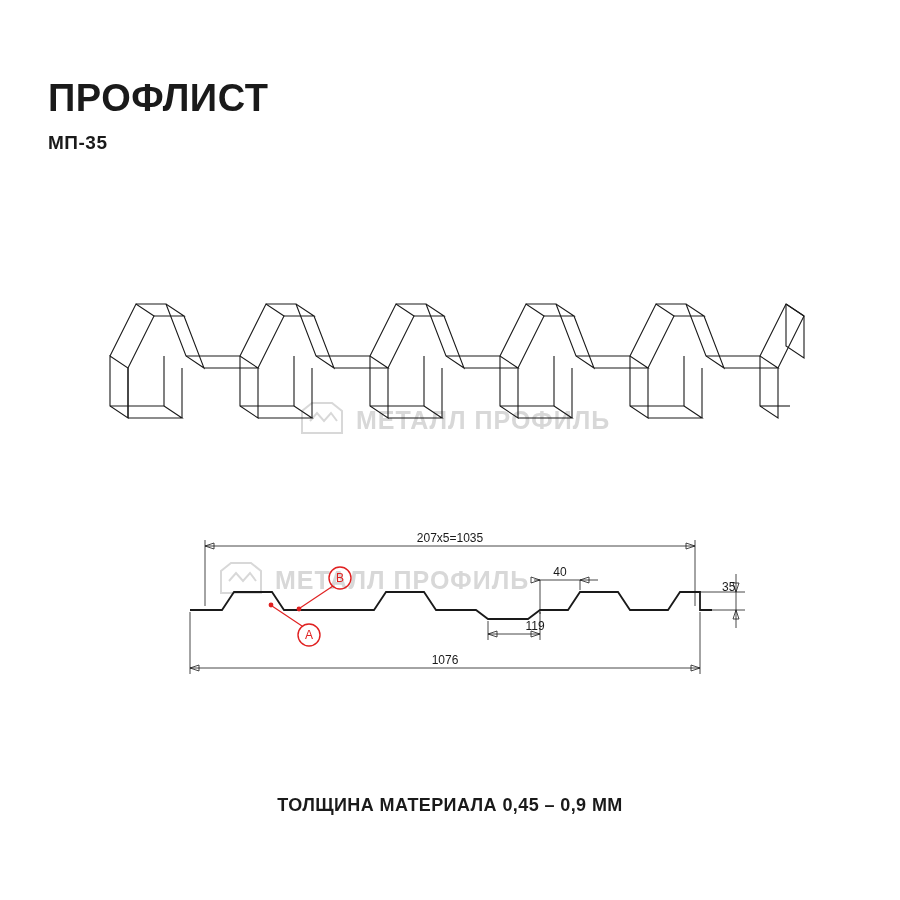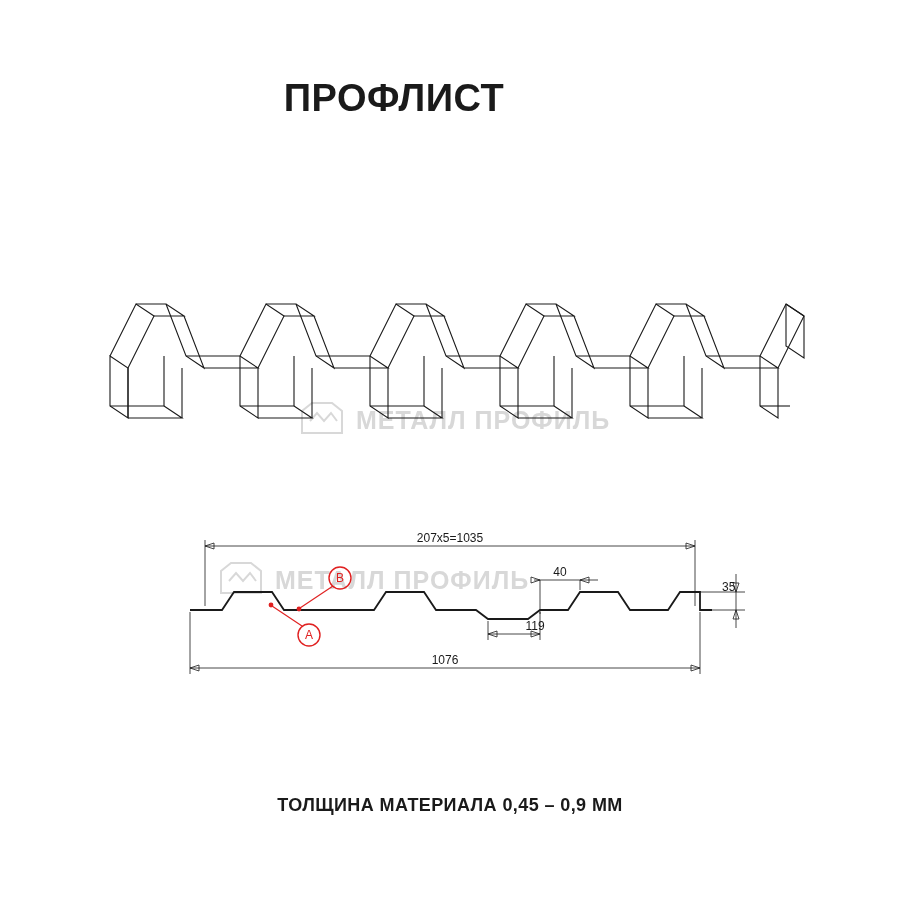--- a/index.html
+++ b/index.html
@@ -19,21 +19,21 @@
     position: absolute;
     inset: 0;
     width: 900px;
     height: 900px;
   }
   .title-block {
     position: absolute;
     top: 78px;
     left: 0;
     width: 788px;
-    text-align: center;
+    padding-left: 48px;
   }
   .title-main {
     font-size: 38px;
     font-weight: bold;
     letter-spacing: 0.5px;
     color: #1a1a1a;
     line-height: 1.1;
   }
   .title-sub {
     margin-top: 12px;
@@ -114,20 +114,21 @@
     letter-spacing: 1px;
   }
 </style>
 </head>
 <body>
 
 <div class="sheet">
 
   <div class="title-block">
     <div class="title-main">ПРОФЛИСТ</div>
+    <div class="title-sub">МП-35</div>
   </div>
 
   <div class="drawing">
     <svg width="900" height="900" viewBox="0 0 900 900" xmlns="http://www.w3.org/2000/svg">
 
       <g transform="translate(296,345)">
         <path class="wm" d="M6,20 L6,42 L46,42 L46,20 L36,12 L16,12 Z"></path>
         <path class="wm" d="M14,30 L21,22 L28,30 L35,22 L41,30"></path>
         <text class="wm-text" x="60" y="38">МЕТАЛЛ ПРОФИЛЬ</text>
       </g>

